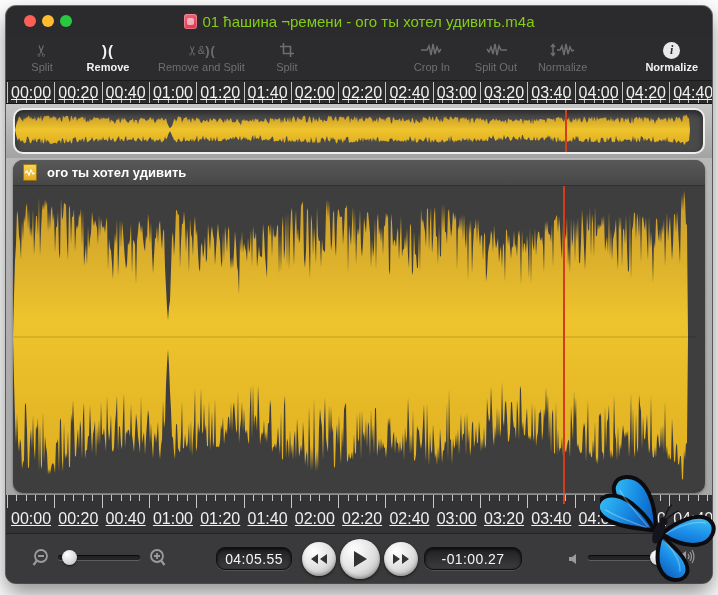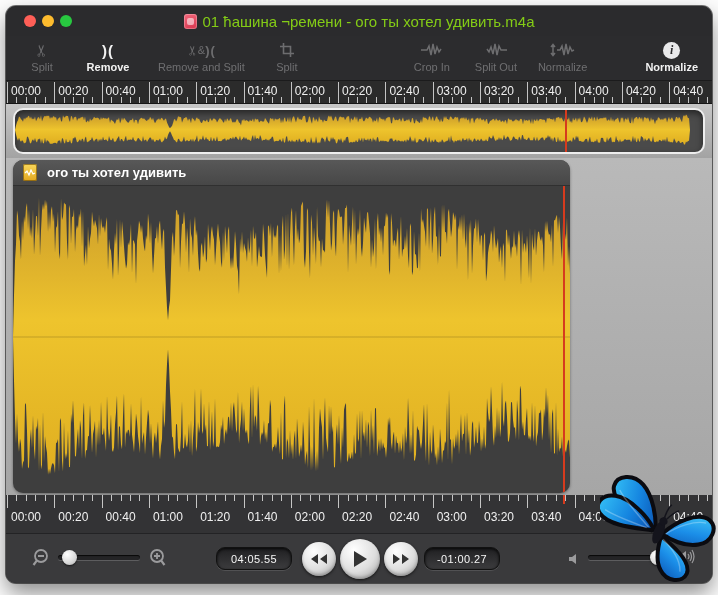--- a/index.html
+++ b/index.html
@@ -32,46 +32,46 @@
   .scissors { display:inline-block; transform:rotate(-90deg); font-size:16px; }
   .splitmark { font-size:15px; font-weight:bold; letter-spacing:1px; }
   .tb-gap1 { width:22px; } .tb-gap2 { width:28px; } .tb-gap3 { width:20px; }
   .info-badge { width:17px; height:17px; border-radius:50%; background:#e9e9ea; color:#2c2c2e; font-weight:bold; font-size:12px; display:flex; align-items:center; justify-content:center; font-family:"Liberation Serif",serif; font-style:italic; }
 
   
   .ruler { position:absolute; left:0; width:100%; background:#2b2b2b; overflow:hidden; }
   .ruler-top { top:75px; height:23px; border-bottom:1px solid #151515; }
   .ruler-bottom { top:489px; height:38px; background:#333335; }
   .tick { position:absolute; width:1px; background:rgba(255,255,255,0.72); }
-  .rlabel { position:absolute; font-size:12px; color:#f0f0f0; white-space:nowrap; }
+  .rlabel { position:absolute; font-size:16px; color:#f0f0f0; white-space:nowrap;text-decoration:underline; }
 
   
   .overview-strip { position:absolute; left:0; top:98px; width:100%; height:54px; background:linear-gradient(#c6c6c6,#a3a3a3); }
   .overview-box { position:absolute; left:7px; top:4px; width:692px; height:46px; border-radius:10px; background:#4a4a4a; border:2px solid rgba(252,252,252,0.92); box-shadow:inset 0 3px 6px rgba(0,0,0,0.5); overflow:hidden; }
   .overview-box svg { position:absolute; left:0; top:2px; }
   .ov-playhead { position:absolute; top:0; width:2px; height:100%; }
 
   
   .track-area { position:absolute; left:0; top:152px; width:100%; height:337px; background:linear-gradient(#b9b9b9,#a6a6a6); }
-  .track-panel { position:absolute; left:7px; top:2px; width:557px; height:333px; border-radius:10px; background:#3e3e3e; overflow:hidden; box-shadow:0 1px 3px rgba(0,0,0,0.4); }
+  .track-panel { position:absolute; left:7px; top:2px; width:692px; height:333px; border-radius:10px; background:#3e3e3e; overflow:hidden; box-shadow:0 1px 3px rgba(0,0,0,0.4); }
   .track-header { height:26px; background:linear-gradient(#585858,#474747); border-bottom:1px solid #303030; display:flex; align-items:center; padding-left:10px; gap:10px; }
   .file-icon { width:14px; height:17px; border-radius:2px; background:linear-gradient(#f8d75c,#e3a81e); box-shadow:inset 0 0 0 1px rgba(120,85,10,0.7); position:relative; }
   .file-icon svg { position:absolute; left:1px; top:5px; }
   .track-title { color:#ffffff; font-size:13px; font-weight:bold; }
   .wave-main { position:relative; width:100%; height:307px; }
   .playhead { position:absolute; top:0; width:2px; height:100%; }
   .watermark { position:absolute; right:16px; top:212px; font-family:"DejaVu Serif","Liberation Serif",serif; font-style:italic; font-size:29px; opacity:0.9; }
   .ph-tick { position:absolute; top:0; width:2px; height:9px; }
 
   
   .controlbar { position:absolute; left:0; top:527px; width:100%; height:50px; background:#3a3a3c; border-top:1px solid #232325; }
   .mag { position:absolute; top:14px; color:#9b9b9d; }
   .slider-track { position:absolute; height:5px; border-radius:3px; background:#242426; box-shadow:0 1px 0 rgba(255,255,255,0.18), inset 0 1px 1px rgba(0,0,0,0.8); }
   .knob { position:absolute; width:15px; height:15px; border-radius:50%; background:radial-gradient(circle at 35% 30%, #ffffff, #d8d8d8 60%, #a8a8a8); box-shadow:0 1px 2px rgba(0,0,0,0.6); }
-  .timebox { position:absolute; top:13px; height:23px; border-radius:9px; background:linear-gradient(#202022,#3c3c3e); border:1px solid #111; box-shadow:inset 0 1px 3px rgba(0,0,0,0.85), 0 1px 0 rgba(255,255,255,0.12); color:#f5f5f5; font-size:11px; display:flex; align-items:center; justify-content:center; letter-spacing:0.4px; }
+  .timebox { position:absolute; top:13px; height:23px; border-radius:9px; background:linear-gradient(#202022,#3c3c3e); border:1px solid #111; box-shadow:inset 0 1px 3px rgba(0,0,0,0.85), 0 1px 0 rgba(255,255,255,0.12); color:#f5f5f5; font-size:14px; display:flex; align-items:center; justify-content:center; letter-spacing:0.4px; }
   .pbtn { position:absolute; border-radius:50%; background:radial-gradient(circle at 35% 28%, #ffffff, #dedede 55%, #9c9c9c); box-shadow:0 1px 3px rgba(0,0,0,0.65), inset 0 -2px 3px rgba(0,0,0,0.22); display:flex; align-items:center; justify-content:center; cursor:pointer; }
   .speaker { position:absolute; color:#9b9b9d; }
 
   .butterfly { position:absolute; left:600px; top:466px; width:118px; height:129px; pointer-events:none; }
 </style>
 </head>
 <body>
 
 <div class="stage">
   <div class="window">
@@ -417,21 +417,21 @@
         <svg width="16" height="18" viewBox="0 0 16 18">
             <path d="M2 1 L15 9 L2 17 Z" fill="#333"></path>
           </svg>
       </div>
       <div class="pbtn" style="left:378px; top:8px; width:34px; height:34px;">
         <svg width="18" height="12" viewBox="0 0 18 12">
             <path d="M1 1 L8 6 L1 11 Z M10 1 L17 6 L10 11 Z" fill="#333"></path>
           </svg>
       </div>
 
-      <div class="timebox" style="left:418px; width:76px;">-01:00.27</div>
+      <div class="timebox" style="left:418px; width:98px;">-01:00.27</div>
 
       <div class="speaker" style="left:562px; top:17px;">
         <svg width="12" height="12" viewBox="0 0 12 12">
             <path d="M1 4 H4 L8 1 V11 L4 8 H1 Z" fill="currentColor"></path>
           </svg>
       </div>
       <div class="slider-track" style="left:582px; top:21px; width:80px;">
         <div class="knob" style="left:62px; top:-5px;"></div>
       </div>
       <div class="speaker" style="left:672px; top:15px;">

